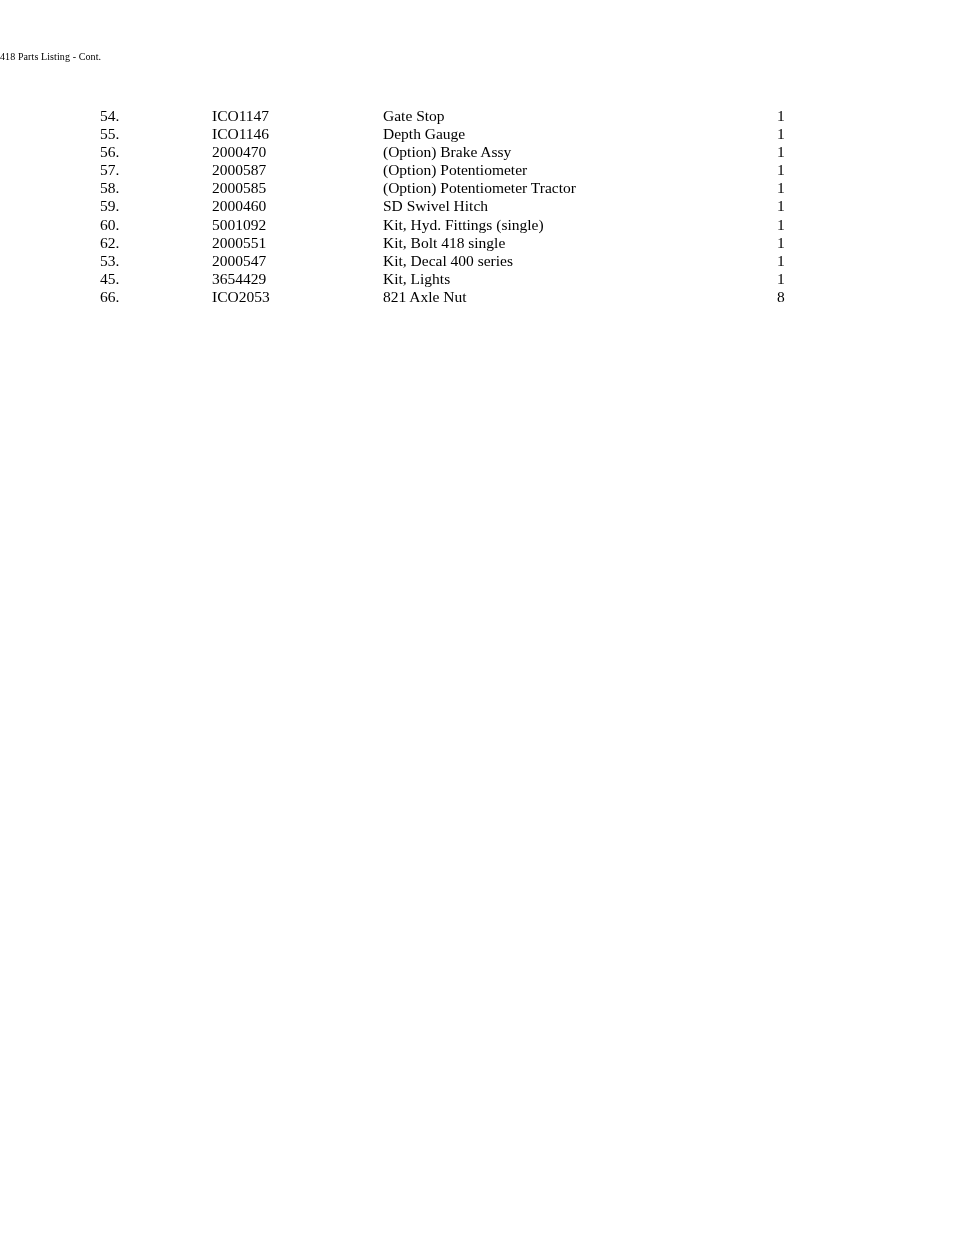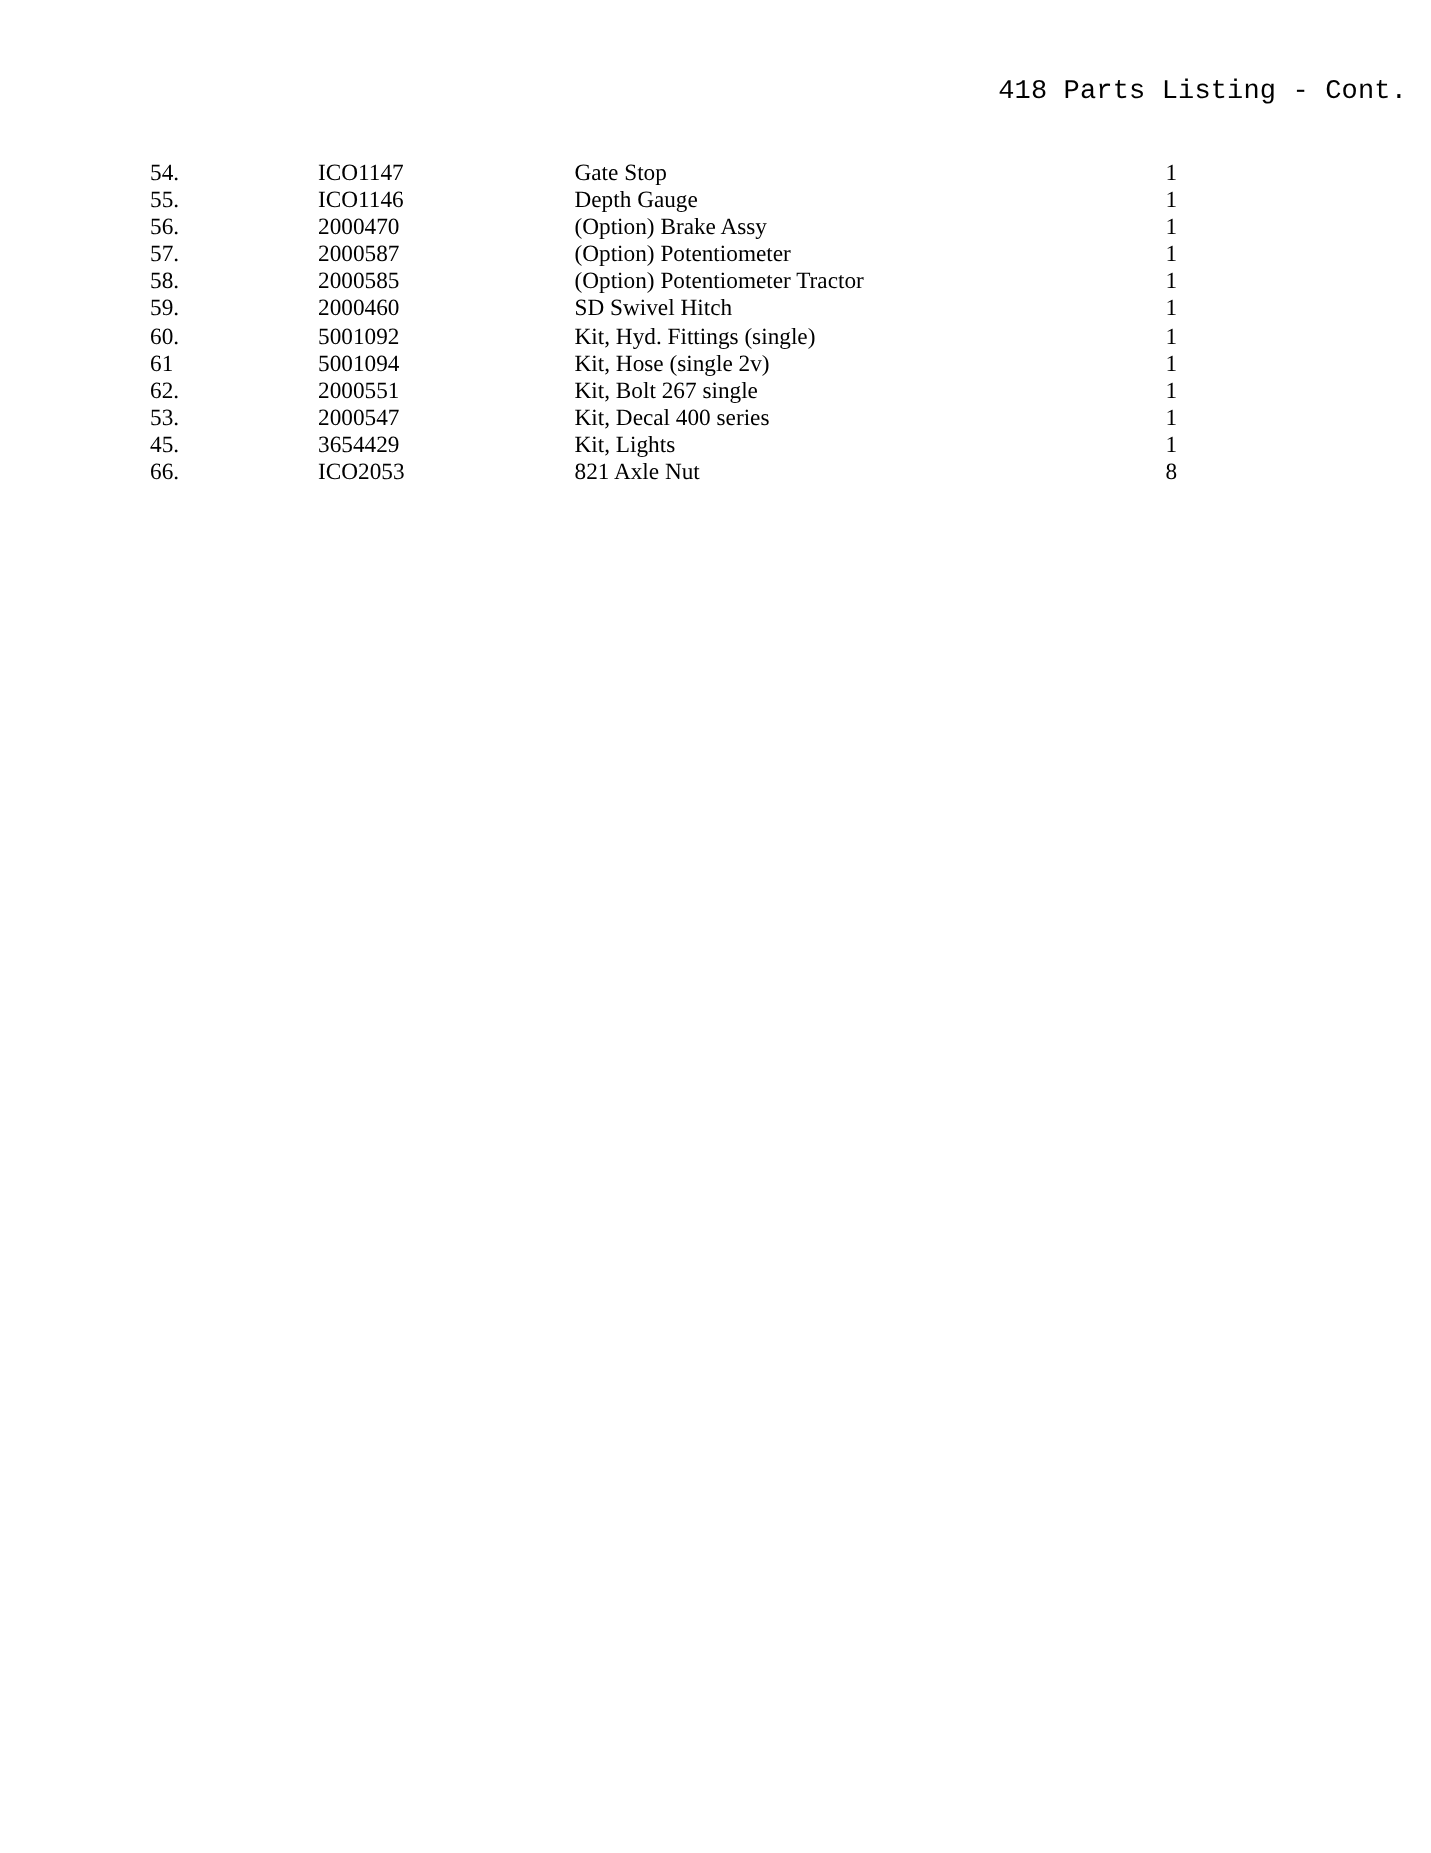--- a/index.html
+++ b/index.html
@@ -23,26 +23,25 @@
     width: 954px;
     height: 1235px;
     background: #ffffff;
     overflow: hidden;
   }
   .page-title {
     position: absolute;
     left: 0;
     top: 52px;
     width: 938px;
-    text-align: right;
-    font-size: 18px;
+    text-align: left;
+    font-size: 10px;
     line-height: 1;
     letter-spacing: 0.1px;
     white-space: nowrap;
-    font-family: Liberation Mono, monospace;
   }
   .parts-table {
     position: absolute;
     left: 0;
     top: 107px;
     width: 954px;
     border-collapse: collapse;
     table-layout: fixed;
     font-size: 15.5px;
   }
@@ -119,29 +118,23 @@
           <td class="col-desc">SD Swivel Hitch</td>
           <td class="col-qty">1</td>
         </tr>
         <tr>
           <td class="col-item">60.</td>
           <td class="col-part">5001092</td>
           <td class="col-desc">Kit, Hyd. Fittings (single)</td>
           <td class="col-qty">1</td>
         </tr>
         <tr>
-          <td class="col-item">61</td>
-          <td class="col-part">5001094</td>
-          <td class="col-desc">Kit, Hose (single 2v)</td>
-          <td class="col-qty">1</td>
-        </tr>
-        <tr>
           <td class="col-item">62.</td>
           <td class="col-part">2000551</td>
-          <td class="col-desc">Kit, Bolt 267 single</td>
+          <td class="col-desc">Kit, Bolt 418 single</td>
           <td class="col-qty">1</td>
         </tr>
         <tr>
           <td class="col-item">53.</td>
           <td class="col-part">2000547</td>
           <td class="col-desc">Kit, Decal 400 series</td>
           <td class="col-qty">1</td>
         </tr>
         <tr>
           <td class="col-item">45.</td>

